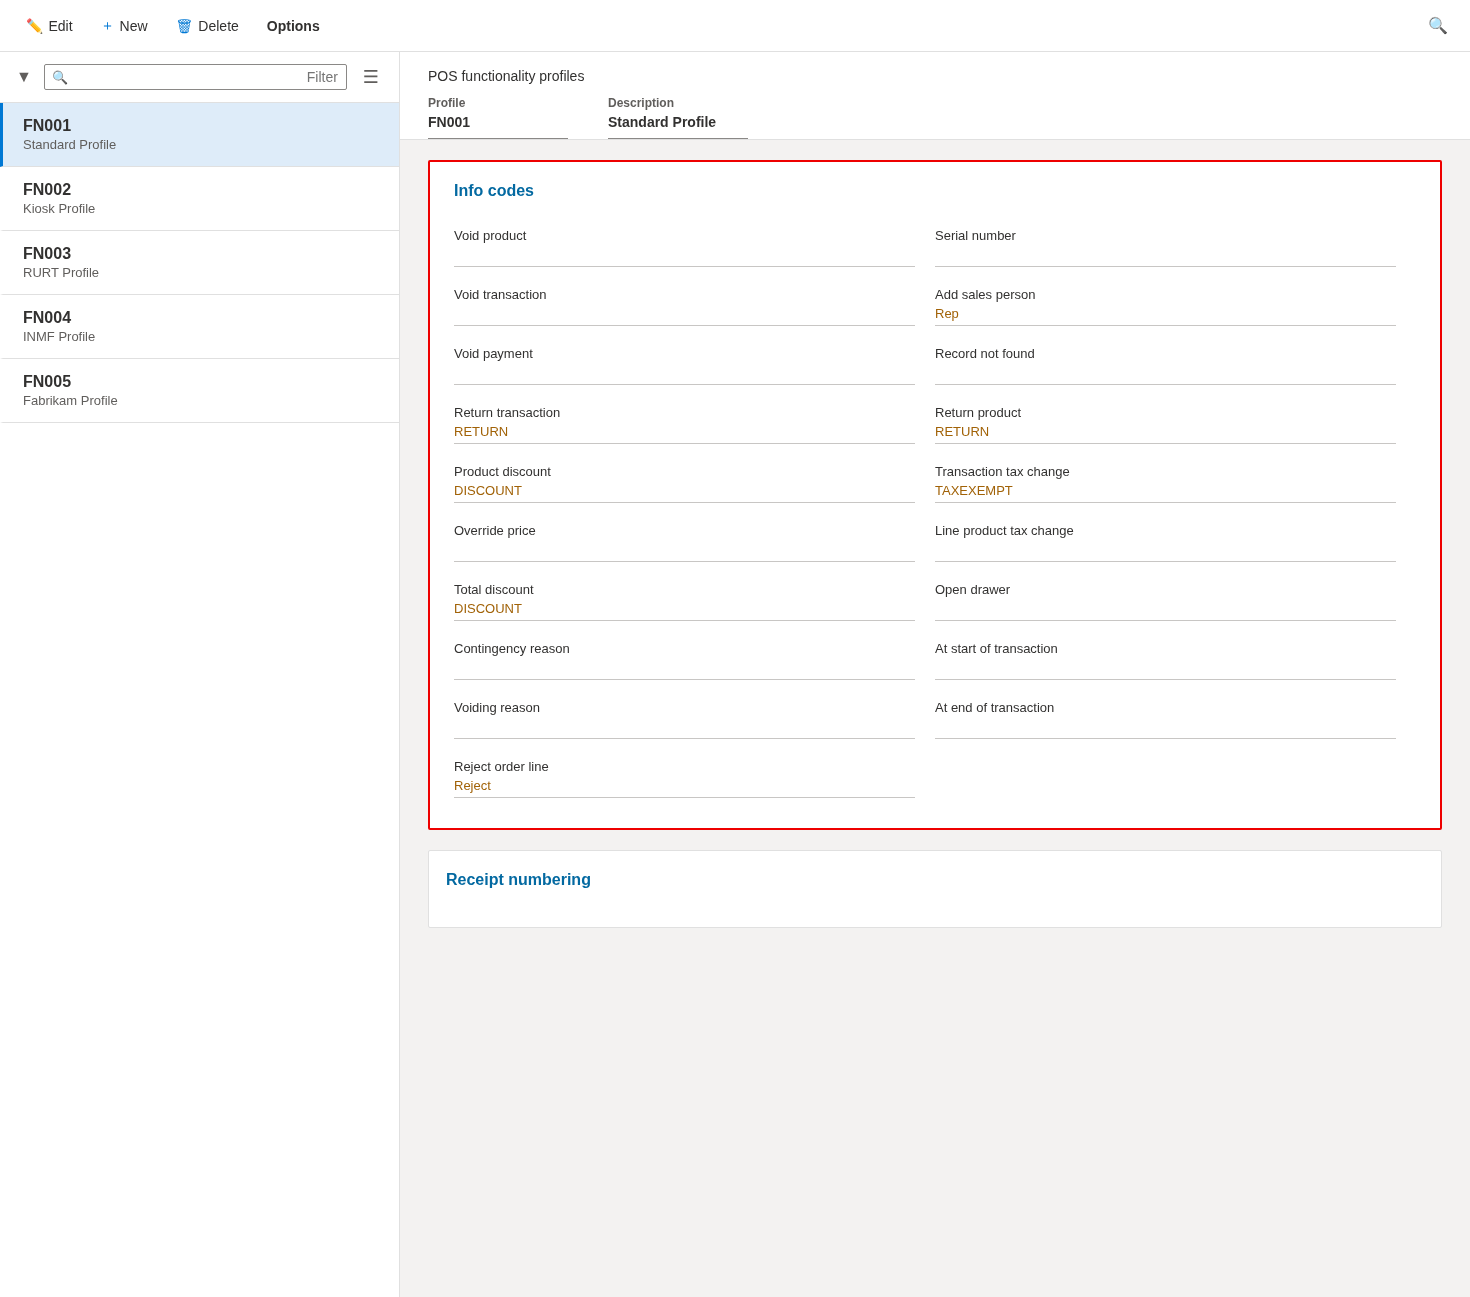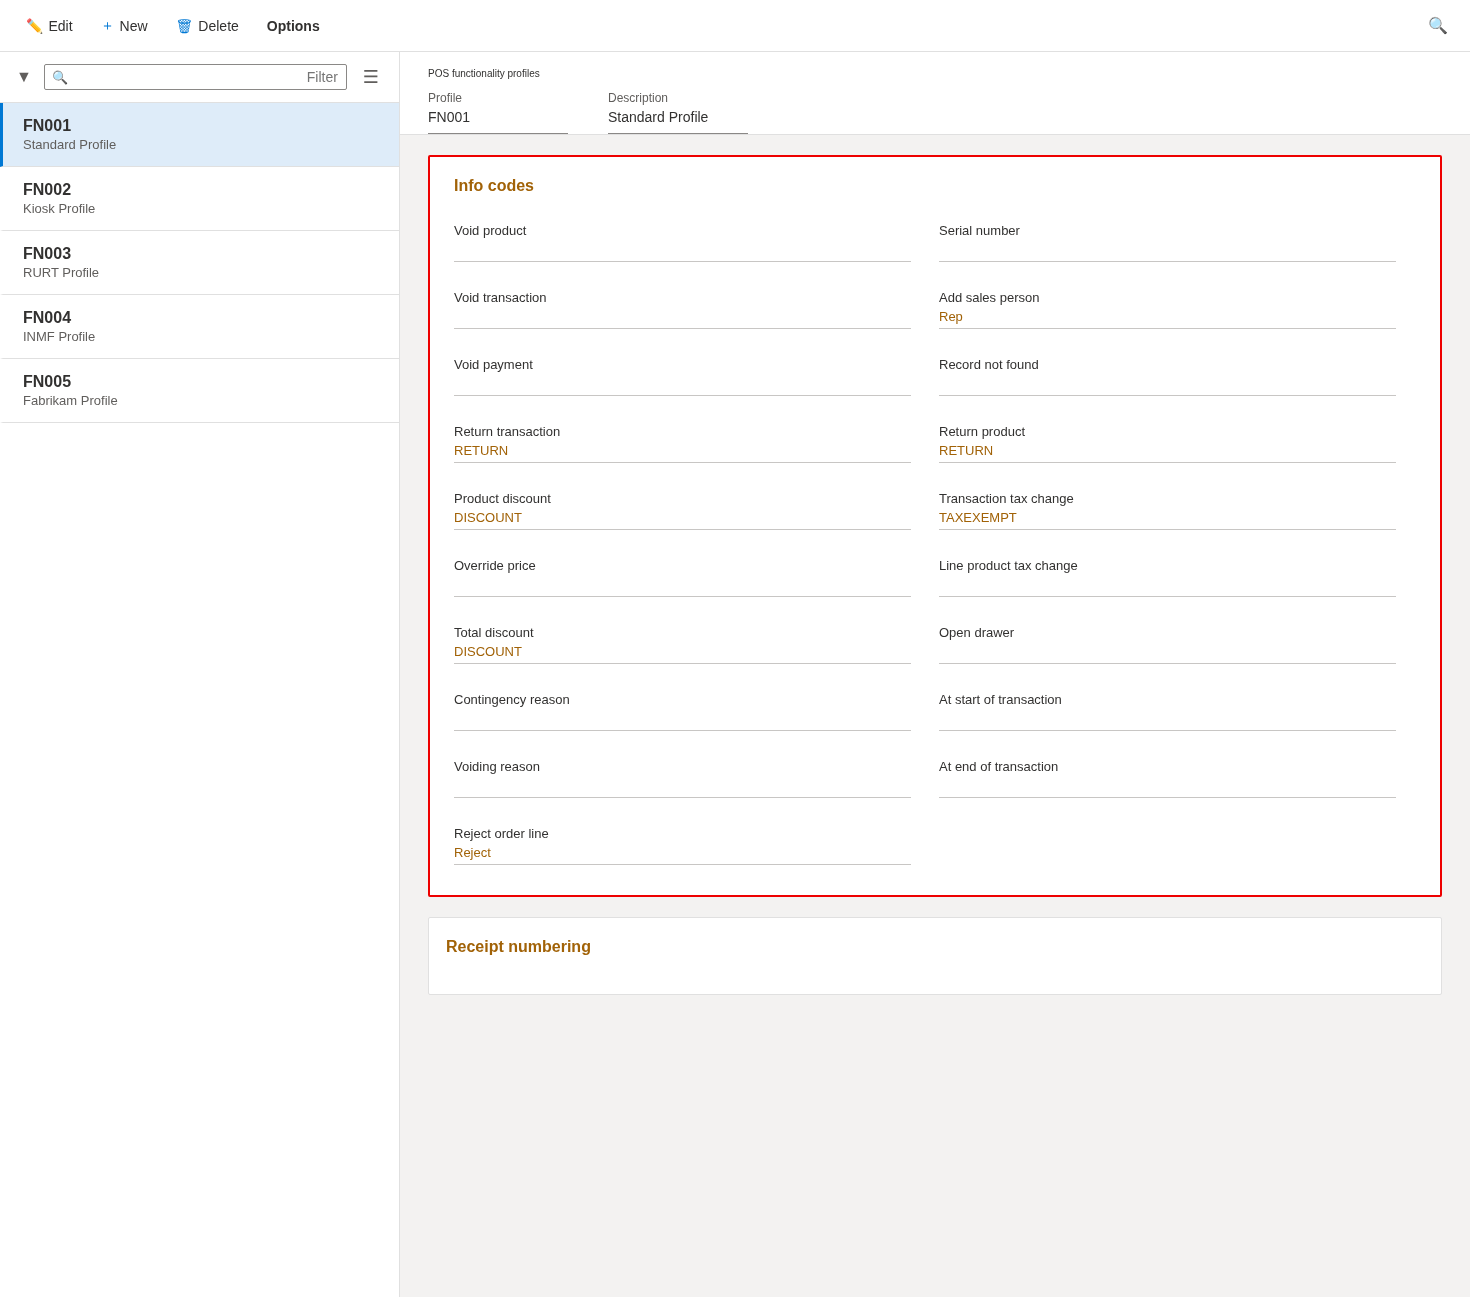--- a/index.html
+++ b/index.html
@@ -122,28 +122,29 @@
       padding: 0;
     }
 
     
     .profile-header {
       background: #fff;
       padding: 16px 28px 0 28px;
       border-bottom: 1px solid #e0e0e0;
     }
     .profile-header-title {
-      font-size: 10px;
+      font-size: 14px;
       color: #323130;
       margin-bottom: 12px;
     }
     .profile-header-row {
       display: flex;
       gap: 40px;
       padding-bottom: 0;
+      font-weight: bold;
     }
     .profile-col {
       display: flex;
       flex-direction: column;
     }
     .profile-col-label {
       font-size: 12px;
       color: #605e5c;
       margin-bottom: 4px;
     }
@@ -162,29 +163,29 @@
     .section-box {
       background: #fff;
       border: 2px solid #e00;
       border-radius: 2px;
       padding: 20px 24px;
       margin-bottom: 20px;
     }
     .section-title {
       font-size: 16px;
       font-weight: 600;
-      color: #a16207;
+      color: #0369a1;
       margin-bottom: 18px;
     }
 
     
     .info-codes-grid {
       display: grid;
       grid-template-columns: 1fr 1fr;
-      gap: 8px;
+      gap: 0;
     }
     .info-code-cell {
       padding: 10px 20px 10px 0;
     }
     .info-code-label {
       font-size: 13px;
       color: #323130;
       margin-bottom: 4px;
     }
     .info-code-value {

